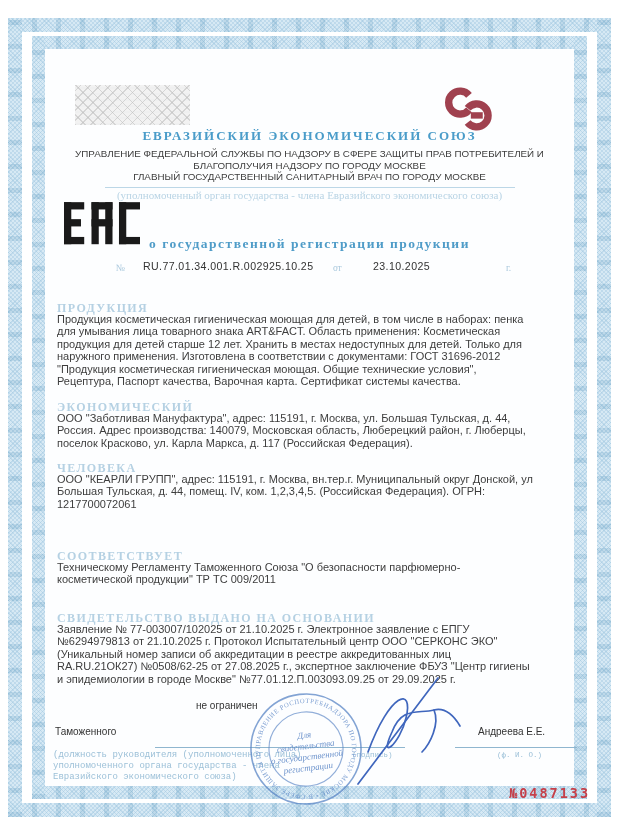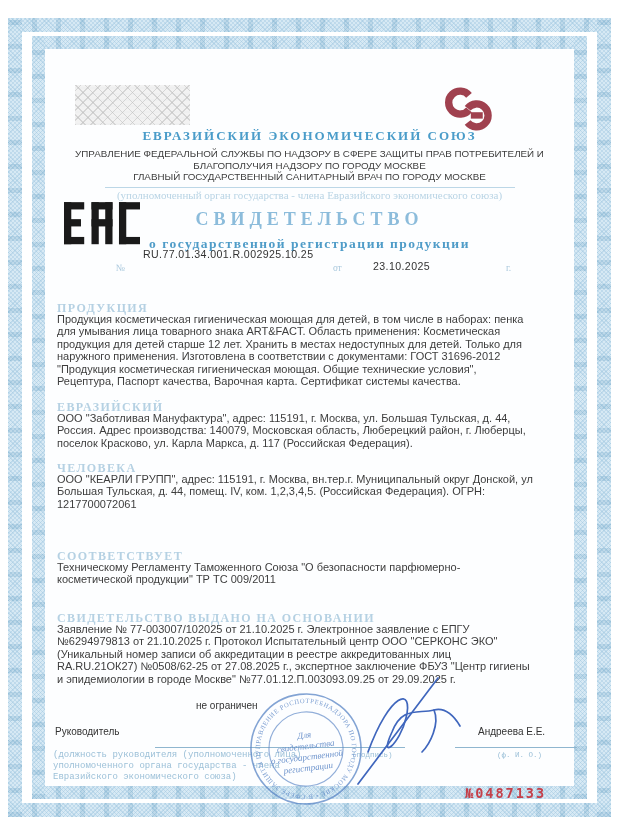--- a/index.html
+++ b/index.html
@@ -62,21 +62,21 @@
 
   .numrow-label{font-family:"Liberation Serif",serif;font-size:9.5px;color:#a9c8dd;}
   .numrow-value{font-size:10.6px;color:#333333;letter-spacing:.4px;}
 
   .validity-head{left:57px;top:698px;font-family:"Liberation Serif",serif;font-size:13.5px;
     font-weight:bold;letter-spacing:2.5px;color:#a9cadf;}
   .validity-value{left:196px;top:700px;font-size:10px;color:#333;}
 
   .sig-line{height:1px;background:#8fb6cf;}
   .serial{left:465px;top:785px;font-family:"DejaVu Sans Mono",monospace;font-size:13.5px;
-    letter-spacing:2px;color:#c5404a;font-weight:bold;}
+    letter-spacing:2px;color:#c5404a;font-weight:bold;padding-left:44px;}
 
   .stamp{left:247px;top:690px;width:118px;height:118px;transform:rotate(-7deg);opacity:.88;}
   .sig{left:338px;top:672px;width:145px;height:118px;}
 </style>
 </head>
 <body>
 
 <div class="sheet">
 
   <div class="band band-h ob-top"></div>
@@ -119,47 +119,46 @@
           <rect x="51" y="0" width="9" height="52"></rect>
         <rect x="34" y="0" width="26" height="9"></rect>
           <rect x="34" y="21" width="26" height="9"></rect>
         <rect x="68" y="0" width="9" height="52"></rect>
           <rect x="68" y="0" width="26" height="9"></rect>
         <rect x="68" y="43" width="26" height="9"></rect>
       </g>
     </svg>
   </div>
 
-  <div class="abs doc-title">СВИДЕТЕЛЬСТВО</div>
   <div class="abs doc-subtitle">о государственной регистрации продукции</div>
 
   <div class="abs numrow-label" style="left:116px;top:263px;">№</div>
-  <div class="abs numrow-value" style="left:143px;top:248px;">RU.77.01.34.001.R.002925.10.25</div>
+  <div class="abs numrow-value" style="left:143px;top:260px;">RU.77.01.34.001.R.002925.10.25</div>
   <div class="abs numrow-label" style="left:333px;top:263px;">от</div>
   <div class="abs numrow-value" style="left:373px;top:260px;">23.10.2025</div>
   <div class="abs numrow-label" style="left:506px;top:263px;">г.</div>
 
   <div class="abs sec-head" style="left:57px;top:301px;">ПРОДУКЦИЯ</div>
   <div class="abs body-text" style="left:57px;top:313px;">Продукция косметическая гигиеническая моющая для детей, в том числе в наборах: пенка для умывания лица товарного знака ART&amp;FACT. Область применения: Косметическая продукция для детей старше 12 лет. Хранить в местах недоступных для детей. Только для наружного применения. Изготовлена в соответствии с документами: ГОСТ 31696-2012 "Продукция косметическая гигиеническая моющая. Общие технические условия", Рецептура, Паспорт качества, Варочная карта. Сертификат системы качества.</div>
 
-  <div class="abs sec-head" style="left:57px;top:400px;">ЕВРАЗИЙСКИЙ</div>
+  <div class="abs sec-head" style="left:57px;top:400px;">ЭКОНОМИЧЕСКИЙ</div>
   <div class="abs body-text" style="left:57px;top:412px;">ООО "Заботливая Мануфактура", адрес: 115191, г. Москва, ул. Большая Тульская, д. 44, Россия. Адрес производства: 140079, Московская область, Люберецкий район, г. Люберцы, поселок Красково, ул. Карла Маркса, д. 117 (Российская Федерация).</div>
 
   <div class="abs sec-head" style="left:57px;top:461px;">ЧЕЛОВЕКА</div>
   <div class="abs body-text" style="left:57px;top:473px;">ООО "КЕАРЛИ ГРУПП", адрес: 115191, г. Москва, вн.тер.г. Муниципальный округ Донской, ул Большая Тульская, д. 44, помещ. IV, ком. 1,2,3,4,5. (Российская Федерация). ОГРН: 1217700072061</div>
 
   <div class="abs sec-head" style="left:57px;top:549px;">СООТВЕТСТВУЕТ</div>
   <div class="abs body-text" style="left:57px;top:561px;">Техническому Регламенту Таможенного Союза "О безопасности парфюмерно-косметической продукции" ТР ТС 009/2011</div>
 
   <div class="abs sec-head" style="left:57px;top:611px;">СВИДЕТЕЛЬСТВО ВЫДАНО НА ОСНОВАНИИ</div>
   <div class="abs body-text" style="left:57px;top:623px;">Заявление № 77-003007/102025 от 21.10.2025 г. Электронное заявление с ЕПГУ №6294979813 от 21.10.2025 г. Протокол Испытательный центр ООО "СЕРКОНС ЭКО" (Уникальный номер записи об аккредитации в реестре аккредитованных лиц RA.RU.21ОК27) №0508/62-25 от 27.08.2025 г., экспертное заключение ФБУЗ "Центр гигиены и эпидемиологии в городе Москве" №77.01.12.П.003093.09.25 от 29.09.2025 г.</div>
 
   <div class="abs validity-value">не ограничен</div>
 
-  <div class="abs" style="left:55px;top:726px;font-size:10px;color:#333;">Руководитель</div>
+  <div class="abs" style="left:55px;top:726px;font-size:10px;color:#333;">Таможенного</div>
   <div class="abs sig-line" style="left:155px;top:747px;width:250px;"></div>
   <div class="abs sig-line" style="left:455px;top:747px;width:122px;"></div>
   <div class="abs" style="left:478px;top:726px;font-size:10px;color:#333;">Андреева Е.Е.</div>
   <div class="abs faint-note" style="left:352px;top:751px;font-size:7.5px;">(подпись)</div>
   <div class="abs faint-note" style="left:497px;top:751px;font-size:7.5px;">(ф. И. О.)</div>
   <div class="abs faint-note" style="left:53px;top:750px;width:258px;font-size:9px;line-height:11px;">(должность руководителя (уполномоченного лица) уполномоченного органа государства - члена Евразийского экономического союза)</div>
 
   <div class="abs stamp">
     <svg width="118" height="118" viewBox="0 0 118 118">
       <circle cx="59" cy="59" r="55" fill="none" stroke="#5b86c6" stroke-width="1.6" opacity=".85"></circle>

